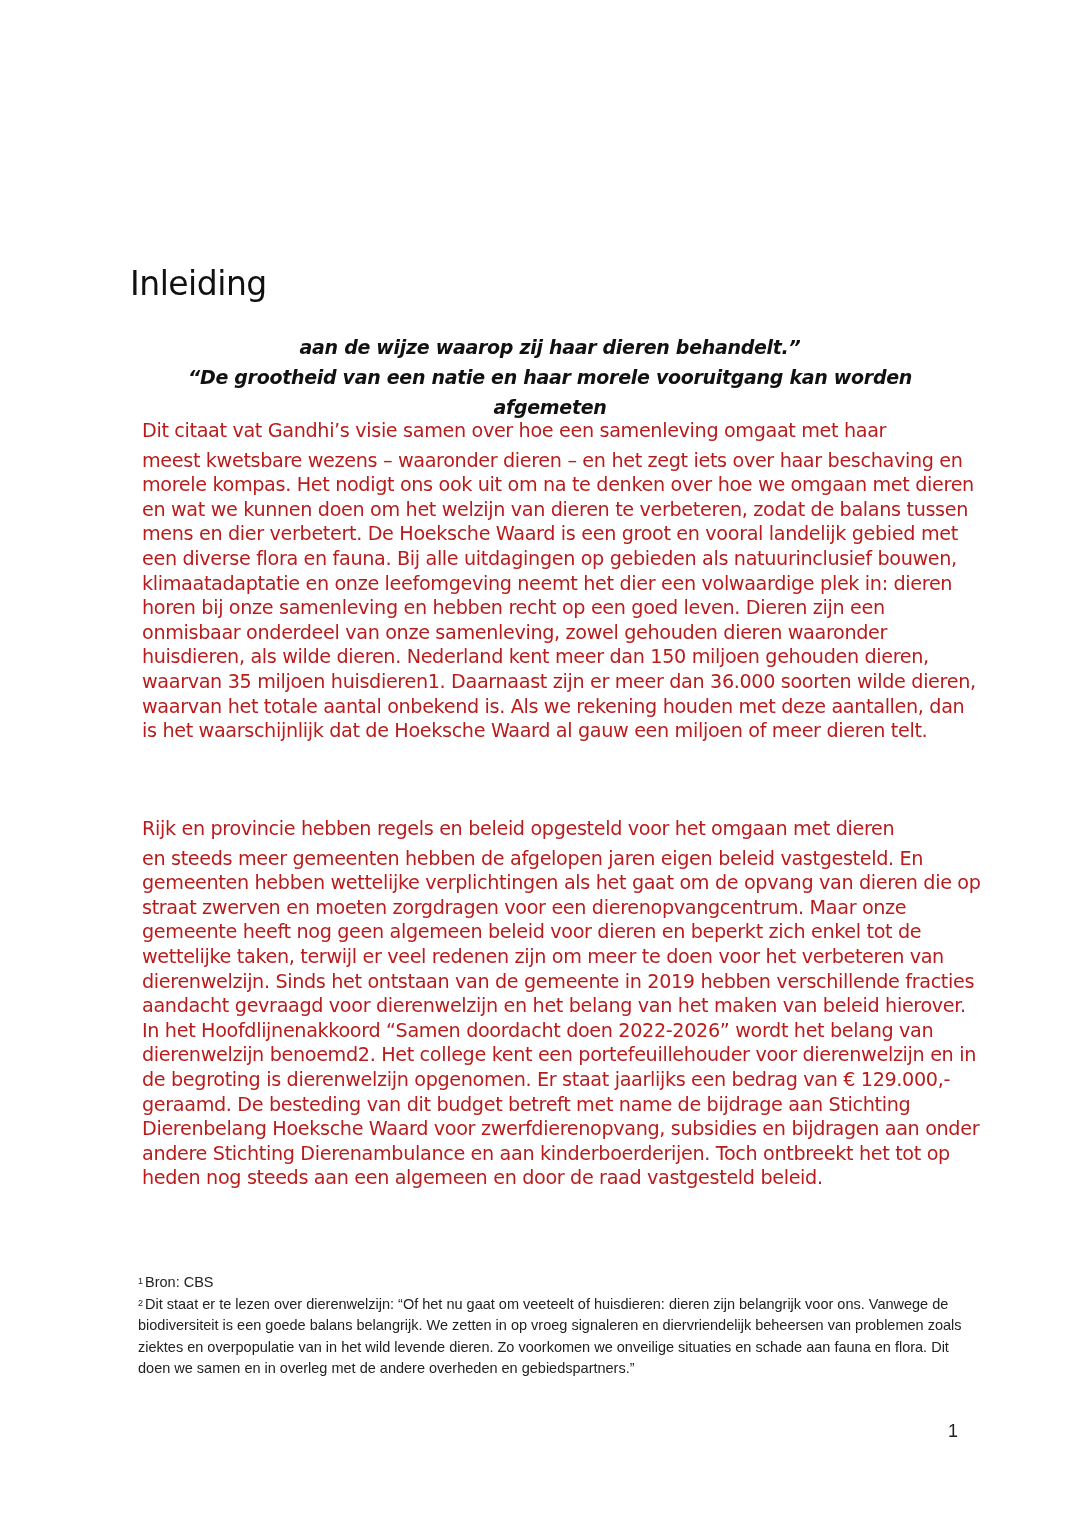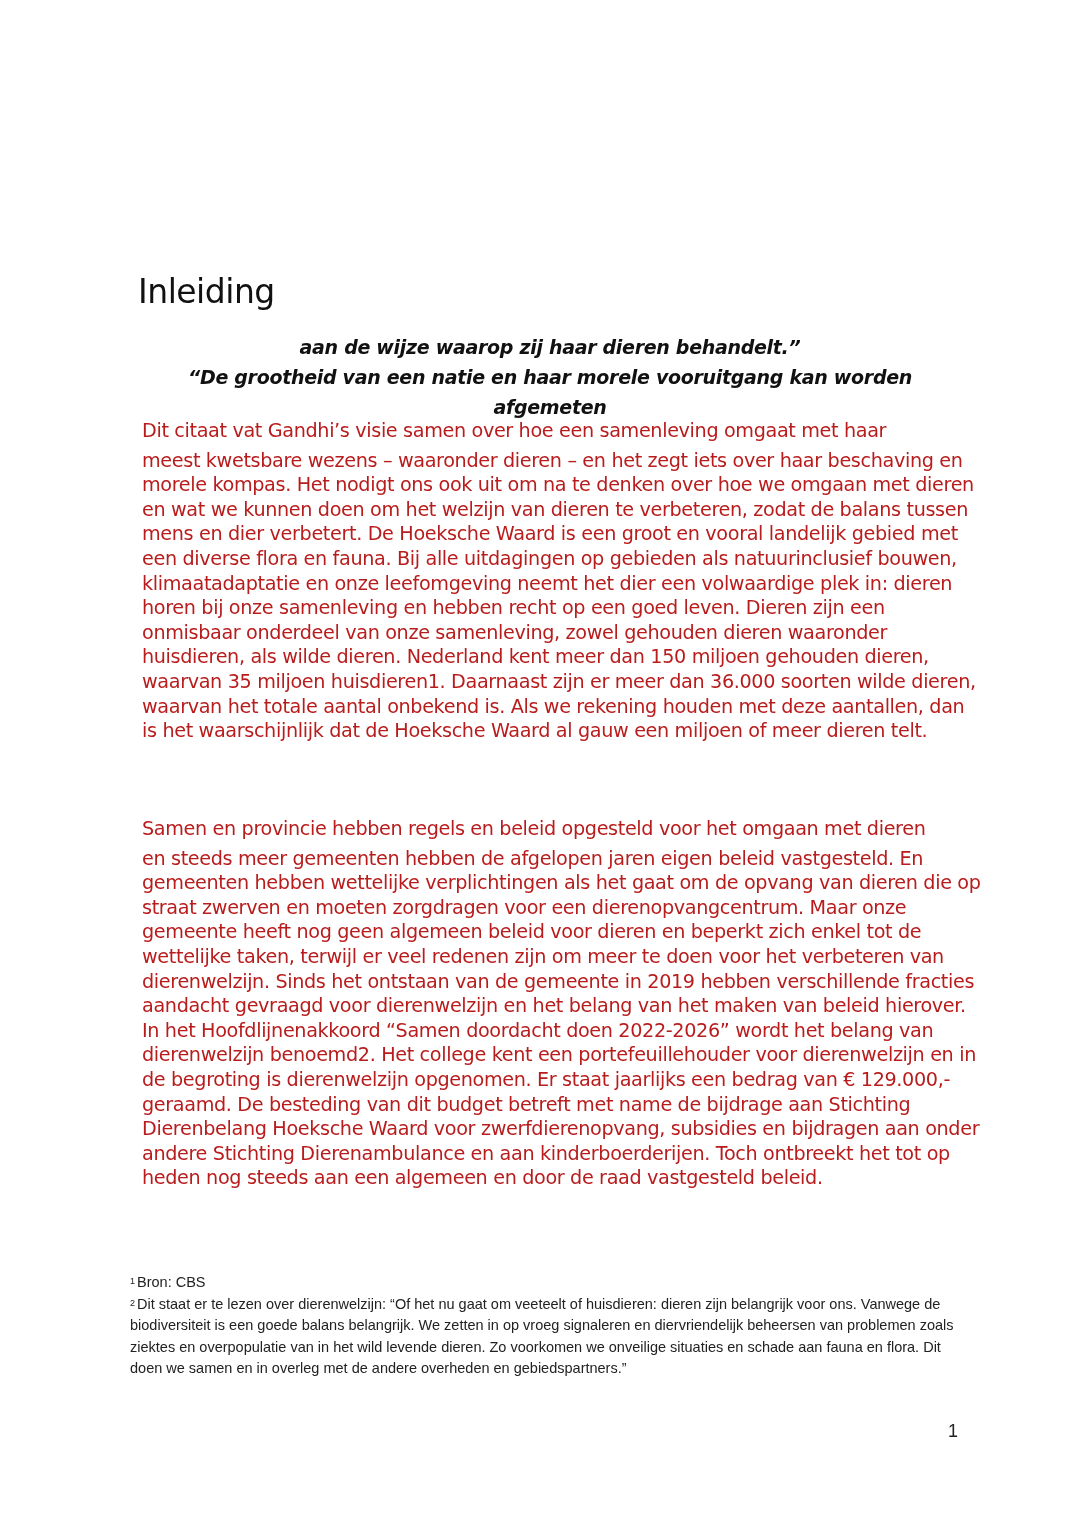--- a/index.html
+++ b/index.html
@@ -18,21 +18,21 @@
     .page {
       position: absolute;
       left: 0; top: 0;
       width: 1086px;
       height: 1536px;
     }
     .heading {
       position: absolute;
       left: 130px;
       top: 264px;
-      margin: 8px;
+      margin: 0;
       font-family: "DejaVu Sans", sans-serif;
       font-weight: normal;
       font-size: 33px;
       letter-spacing: -0.5px;
       color: #111;
     }
     .quote {
       position: absolute;
       left: 130px;
       top: 332px;
@@ -59,21 +59,21 @@
       color: #b91c1c;
     }
     .para .first-line {
       display: block;
       margin-bottom: 5px;
     }
     .p1 { top: 407px; }
     .p2 { top: 805px; }
     .footnotes {
       position: absolute;
-      left: 130px;
+      left: 138px;
       top: 1272px;
       width: 840px;
       font-family: "Liberation Sans", sans-serif;
       font-size: 14.5px;
       line-height: 21.5px;
       color: #222;
     }
     .footnote { margin: 0; }
     .footnote sup {
       font-size: 9px;
@@ -101,21 +101,21 @@
     <div>aan de wijze waarop zij haar dieren behandelt.”</div>
     <div>“De grootheid van een natie en haar morele vooruitgang kan worden afgemeten</div>
   </div>
 
   <p class="para p1">
     <span class="first-line">Dit citaat vat Gandhi’s visie samen over hoe een samenleving omgaat met haar</span>
     <span>meest kwetsbare wezens – waaronder dieren – en het zegt iets over haar beschaving en morele kompas. Het nodigt ons ook uit om na te denken over hoe we omgaan met dieren en wat we kunnen doen om het welzijn van dieren te verbeteren, zodat de balans tussen mens en dier verbetert. De Hoeksche Waard is een groot en vooral landelijk gebied met een diverse flora en fauna. Bij alle uitdagingen op gebieden als natuurinclusief bouwen, klimaatadaptatie en onze leefomgeving neemt het dier een volwaardige plek in: dieren horen bij onze samenleving en hebben recht op een goed leven. Dieren zijn een onmisbaar onderdeel van onze samenleving, zowel gehouden dieren waaronder huisdieren, als wilde dieren. Nederland kent meer dan 150 miljoen gehouden dieren, waarvan 35 miljoen huisdieren1. Daarnaast zijn er meer dan 36.000 soorten wilde dieren, waarvan het totale aantal onbekend is. Als we rekening houden met deze aantallen, dan is het waarschijnlijk dat de Hoeksche Waard al gauw een miljoen of meer dieren telt.</span>
   </p>
 
   <p class="para p2">
-    <span class="first-line">Samen en provincie hebben regels en beleid opgesteld voor het omgaan met dieren</span>
+    <span class="first-line">Rijk en provincie hebben regels en beleid opgesteld voor het omgaan met dieren</span>
     <span>en steeds meer gemeenten hebben de afgelopen jaren eigen beleid vastgesteld. En gemeenten hebben wettelijke verplichtingen als het gaat om de opvang van dieren die op straat zwerven en moeten zorgdragen voor een dierenopvangcentrum. Maar onze gemeente heeft nog geen algemeen beleid voor dieren en beperkt zich enkel tot de wettelijke taken, terwijl er veel redenen zijn om meer te doen voor het verbeteren van dierenwelzijn. Sinds het ontstaan van de gemeente in 2019 hebben verschillende fracties aandacht gevraagd voor dierenwelzijn en het belang van het maken van beleid hierover. In het Hoofdlijnenakkoord “Samen doordacht doen 2022-2026” wordt het belang van dierenwelzijn benoemd2. Het college kent een portefeuillehouder voor dierenwelzijn en in de begroting is dierenwelzijn opgenomen. Er staat jaarlijks een bedrag van € 129.000,- geraamd. De besteding van dit budget betreft met name de bijdrage aan Stichting Dierenbelang Hoeksche Waard voor zwerfdierenopvang, subsidies en bijdragen aan onder andere Stichting Dierenambulance en aan kinderboerderijen. Toch ontbreekt het tot op heden nog steeds aan een algemeen en door de raad vastgesteld beleid.</span>
   </p>
 
   <div class="footnotes">
     <p class="footnote">
       <sup>1</sup><span>Bron: CBS</span>
     </p>
     <p class="footnote">
       <sup>2</sup><span>Dit staat er te lezen over dierenwelzijn: “Of het nu gaat om veeteelt of huisdieren: dieren zijn belangrijk voor ons. Vanwege de biodiversiteit is een goede balans belangrijk. We zetten in op vroeg signaleren en diervriendelijk beheersen van problemen zoals ziektes en overpopulatie van in het wild levende dieren. Zo voorkomen we onveilige situaties en schade aan fauna en flora. Dit doen we samen en in overleg met de andere overheden en gebiedspartners.”</span>
     </p>

